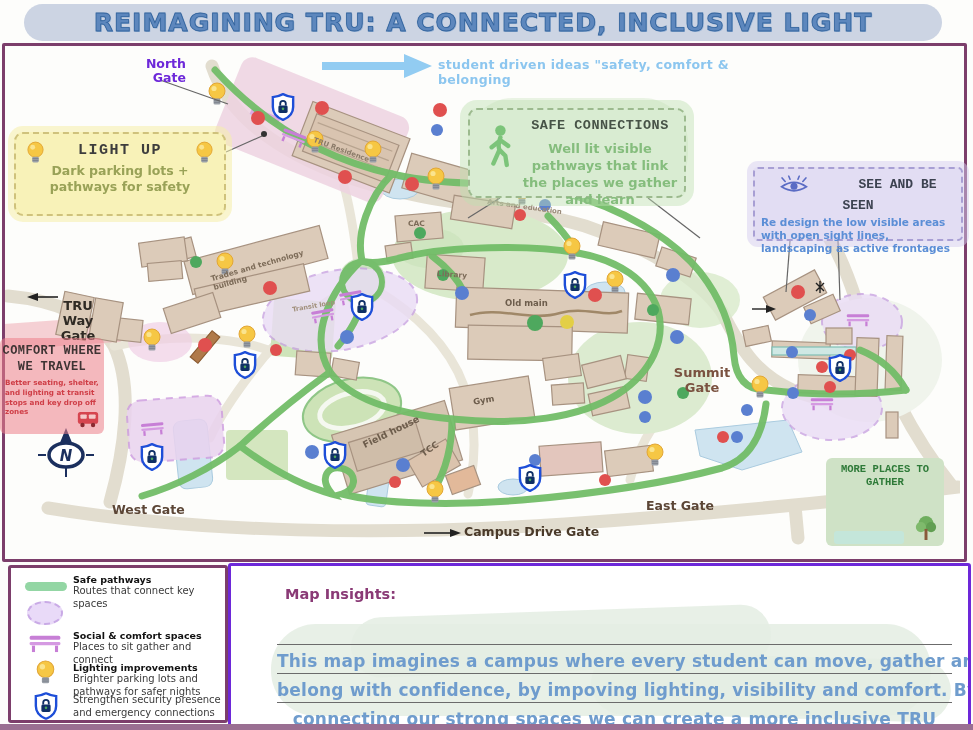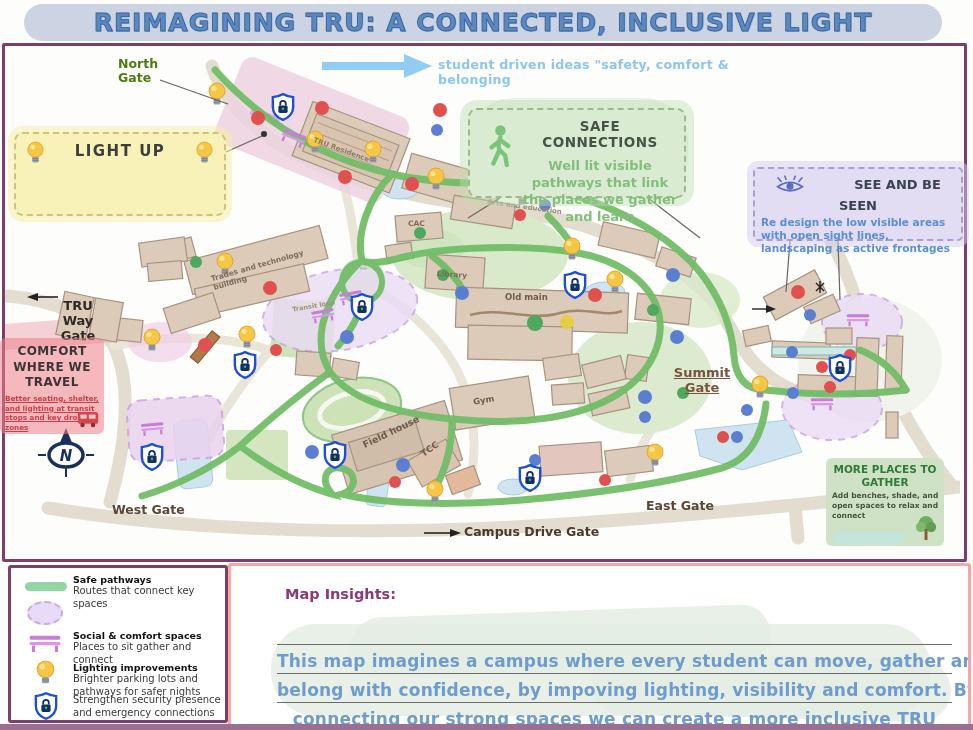--- a/index.html
+++ b/index.html
@@ -29,21 +29,21 @@
   .lbl{position:absolute;z-index:4;}
   .gate{font-weight:bold;color:#5c4636;white-space:pre-line;line-height:1.15;text-align:right;}
   .bldg{color:#7d6c59;font-weight:bold;}
   
   .arrow-note{
     position:absolute;left:438px;top:57px;width:340px;z-index:4;
     color:#8cc6ef;font-weight:bold;font-size:12.5px;letter-spacing:.3px;
   }
   
   .callout{position:absolute;z-index:5;box-sizing:border-box;border-radius:9px;}
-  .co-title{font-weight:bold;text-align:center;}
+  .co-title{font-weight:bold;text-align:center;font-family:Liberation Mono, monospace;}
   .co-body{font-weight:bold;text-align:center;}
   .light-up{left:14px;top:132px;width:212px;height:84px;background:#f8f2b8;
     border:2px dashed #cfc27c;box-shadow:0 0 0 6px rgba(246,238,170,.55);padding-top:8px;}
   .light-up .co-title{font-size:15px;color:#3d3d3d;letter-spacing:1.5px;}
   .light-up .co-body{font-size:12.5px;color:#99a257;line-height:1.3;margin-top:4px;}
   .light-up .bulb-corner{position:absolute;top:7px;width:19px;height:25px;}
   .safe-conn{left:468px;top:108px;width:218px;height:90px;background:#d9ecd2;
     border:2px dashed #9cba8e;box-shadow:0 0 0 8px rgba(190,224,178,.45);
     padding:8px 6px 0 52px;}
   .safe-conn .co-title{font-size:13.5px;color:#475347;letter-spacing:.5px;}
@@ -51,41 +51,41 @@
   .safe-conn .walker{position:absolute;left:12px;top:14px;}
   .see-seen{left:753px;top:167px;width:210px;height:74px;background:#e2ddf3;
     border:2px dashed #a89fd4;border-radius:5px;box-shadow:0 0 0 6px rgba(214,205,240,.5);
     padding:5px 6px 0 6px;}
   .see-seen .co-title{font-size:13px;color:#3c4250;display:inline;vertical-align:middle;margin-left:40px;}
   .see-seen .title-row{text-align:center;}
   .see-seen .co-body{font-size:10.5px;color:#5b8ed6;line-height:1.25;text-align:left;margin-top:2px;}
   .comfort{left:0px;top:338px;width:104px;height:96px;background:rgba(236,128,138,.55);
     border-radius:6px;padding-top:6px;}
   .comfort .co-title{font-size:12px;color:#3f3434;line-height:1.3;letter-spacing:.4px;}
-  .comfort .co-body{font-size:7.2px;color:#cf3e47;text-align:left;padding:3px 4px 0 5px;line-height:1.35;text-decoration:underline;}
+  .comfort .co-body{font-size:7.2px;color:#cf3e47;text-align:left;padding:3px 4px 0 5px;line-height:1.35;}
   .comfort .bus{position:absolute;right:5px;bottom:5px;}
   .more-places{left:826px;top:458px;width:118px;height:88px;background:#cfe2c6;
     border-radius:6px;padding-top:5px;}
   .more-places .co-title{font-size:10.5px;color:#2e7a38;line-height:1.25;}
   .more-places .co-body{font-size:7.5px;color:#46543f;text-align:left;padding:2px 4px 0 6px;line-height:1.3;}
   .more-places .tree{position:absolute;right:6px;bottom:4px;}
   .more-places .teal-strip{position:absolute;left:8px;bottom:2px;width:70px;height:13px;
     background:#c4e6da;border-radius:3px;}
   
   .legend-box{position:absolute;left:8px;top:565px;width:214px;height:152px;z-index:5;
     background:#fff;border:3px solid #7c3e6b;border-radius:3px;}
   .lg-icon{position:absolute;}
   .lg-row{position:absolute;left:62px;width:148px;}
   .lg-title{font-size:9.5px;font-weight:bold;color:#111;}
   .lg-desc{font-size:10px;color:#3a3a3a;line-height:1.25;}
   .swatch-path{width:42px;height:9px;border-radius:5px;background:#93d6a4;}
   .swatch-cloud{width:36px;height:24px;border-radius:50%;background:#e9daf8;border:2px dashed #c9aae6;box-sizing:border-box;}
   
   .insights-box{position:absolute;left:228px;top:563px;width:737px;height:158px;z-index:5;
-    background:#fff;border:3px solid #fca5a5;border-radius:3px;overflow:hidden;}
+    background:#fff;border:3px solid #6d28d9;border-radius:3px;overflow:hidden;}
   .scribble{position:absolute;background:#e4ede3;border-radius:45px;opacity:.85;}
   .insights-heading{position:absolute;left:54px;top:20px;font-size:14.5px;font-weight:bold;color:#8a3a76;}
   .ins-lines{position:absolute;left:46px;right:16px;top:50px;}
   .ins-line{height:28px;border-bottom:1.6px solid #6b6b6b;
     font-size:17px;font-weight:bold;color:#6f9ccd;text-align:center;
     letter-spacing:.2px;line-height:32px;white-space:nowrap;}
   .bottom-strip{position:absolute;left:0;top:724px;width:973px;height:6px;background:#9a6f92;z-index:6;}
 </style>
 </head>
 <body>
@@ -377,50 +377,51 @@
   </g>
 </svg>
 
 <div class="title-bar">
   <span>REIMAGINING TRU: A CONNECTED, INCLUSIVE LIGHT</span>
 </div>
 <div class="map-frame"></div>
 
 <div class="arrow-note">student driven ideas "safety, comfort &amp; belonging</div>
 
-<div class="lbl gate" style="left:118px;top:57px;width:56px;text-align:left;font-size:12.5px;color:#4d7c0f;">North
+<div class="lbl gate" style="left:130px;top:57px;width:56px;text-align:right;font-size:12.5px;color:#6d28d9;">North
 Gate</div>
 <div class="lbl gate" style="left:50px;top:299px;width:56px;text-align:center;font-size:13px;color:#2f2a24;">TRU
 Way
 Gate</div>
 <div class="lbl gate" style="left:112px;top:503px;font-size:12.5px;">West Gate</div>
 <div class="lbl gate" style="left:464px;top:525px;font-size:12.5px;color:#4a3a2a;">Campus Drive Gate</div>
 <div class="lbl gate" style="left:646px;top:499px;font-size:12.5px;">East Gate</div>
-<div class="lbl gate" style="left:660px;top:366px;width:84px;text-align:center;font-size:13px;color:#7a5240;text-decoration:underline;">Summit
+<div class="lbl gate" style="left:660px;top:366px;width:84px;text-align:center;font-size:13px;color:#7a5240;">Summit
 Gate</div>
 
 <div class="lbl bldg" style="left:210px;top:258px;width:118px;font-size:7.5px;transform:rotate(-16deg);">Trades and technology building</div>
 <div class="lbl bldg" style="left:312px;top:146px;font-size:7px;transform:rotate(20deg);color:#8a7a68;">TRU Residence</div>
 <div class="lbl bldg" style="left:408px;top:219px;font-size:7.5px;">CAC</div>
 <div class="lbl bldg" style="left:487px;top:203px;font-size:7px;transform:rotate(8deg);color:#9a8a78;">Arts and education</div>
 <div class="lbl bldg" style="left:437px;top:270px;font-size:7.5px;transform:rotate(4deg);">Library</div>
-<div class="lbl bldg" style="left:505px;top:292px;font-size:8.5px;color:#6d5d4c;">Old main</div>
+<div class="lbl bldg" style="left:505px;top:298px;font-size:8.5px;color:#6d5d4c;">Old main</div>
 <div class="lbl bldg" style="left:473px;top:395px;font-size:8.5px;transform:rotate(-10deg);color:#6d5d4c;">Gym</div>
 <div class="lbl bldg" style="left:360px;top:426px;font-size:9.5px;transform:rotate(-26deg);color:#6d5d4c;">Field house</div>
 <div class="lbl bldg" style="left:420px;top:444px;font-size:9px;transform:rotate(-35deg);color:#6d5d4c;">TCC</div>
 <div class="lbl bldg" style="left:292px;top:302px;font-size:6.5px;transform:rotate(-10deg);color:#a08f7a;">Transit loop</div>
 
 <div class="callout light-up">
   <svg class="bulb-corner" style="left:10px;">
       <use href="#bulb" width="19" height="25"></use>
     </svg>
   <svg class="bulb-corner" style="right:10px;">
       <use href="#bulb" width="19" height="25"></use>
     </svg>
   <div class="co-title">LIGHT UP</div>
+  <div class="co-body">Dark parking lots + pathways for safety</div>
 </div>
 
 <div class="callout safe-conn">
   <svg class="walker" width="34" height="48" viewBox="0 0 24 34">
       <use href="#walker"></use>
     </svg>
   <div class="co-title">SAFE CONNECTIONS</div>
   <div class="co-body">Well lit visible pathways that link the places we gather and learn</div>
 </div>
 
@@ -437,21 +438,20 @@
 <div class="callout comfort">
   <div class="co-title">COMFORT WHERE WE TRAVEL</div>
   <div class="co-body">Better seating, shelter, and lighting at transit stops and key drop off zones</div>
   <svg class="bus" width="22" height="19" viewBox="0 0 26 22">
       <use href="#bus"></use>
     </svg>
 </div>
 
 <div class="callout more-places">
   <div class="co-title">MORE PLACES TO GATHER</div>
-  <div class="co-body">Add benches, shade, and open spaces to relax and connect</div>
   <div class="teal-strip"></div>
   <svg class="tree" width="24" height="28" viewBox="0 0 26 30">
       <use href="#tree"></use>
     </svg>
 </div>
 
 <div class="legend-box">
   <div class="lg-icon swatch-path" style="left:14px;top:14px;"></div>
   <div class="lg-row" style="top:6px;">
     <div class="lg-title">Safe pathways</div>

